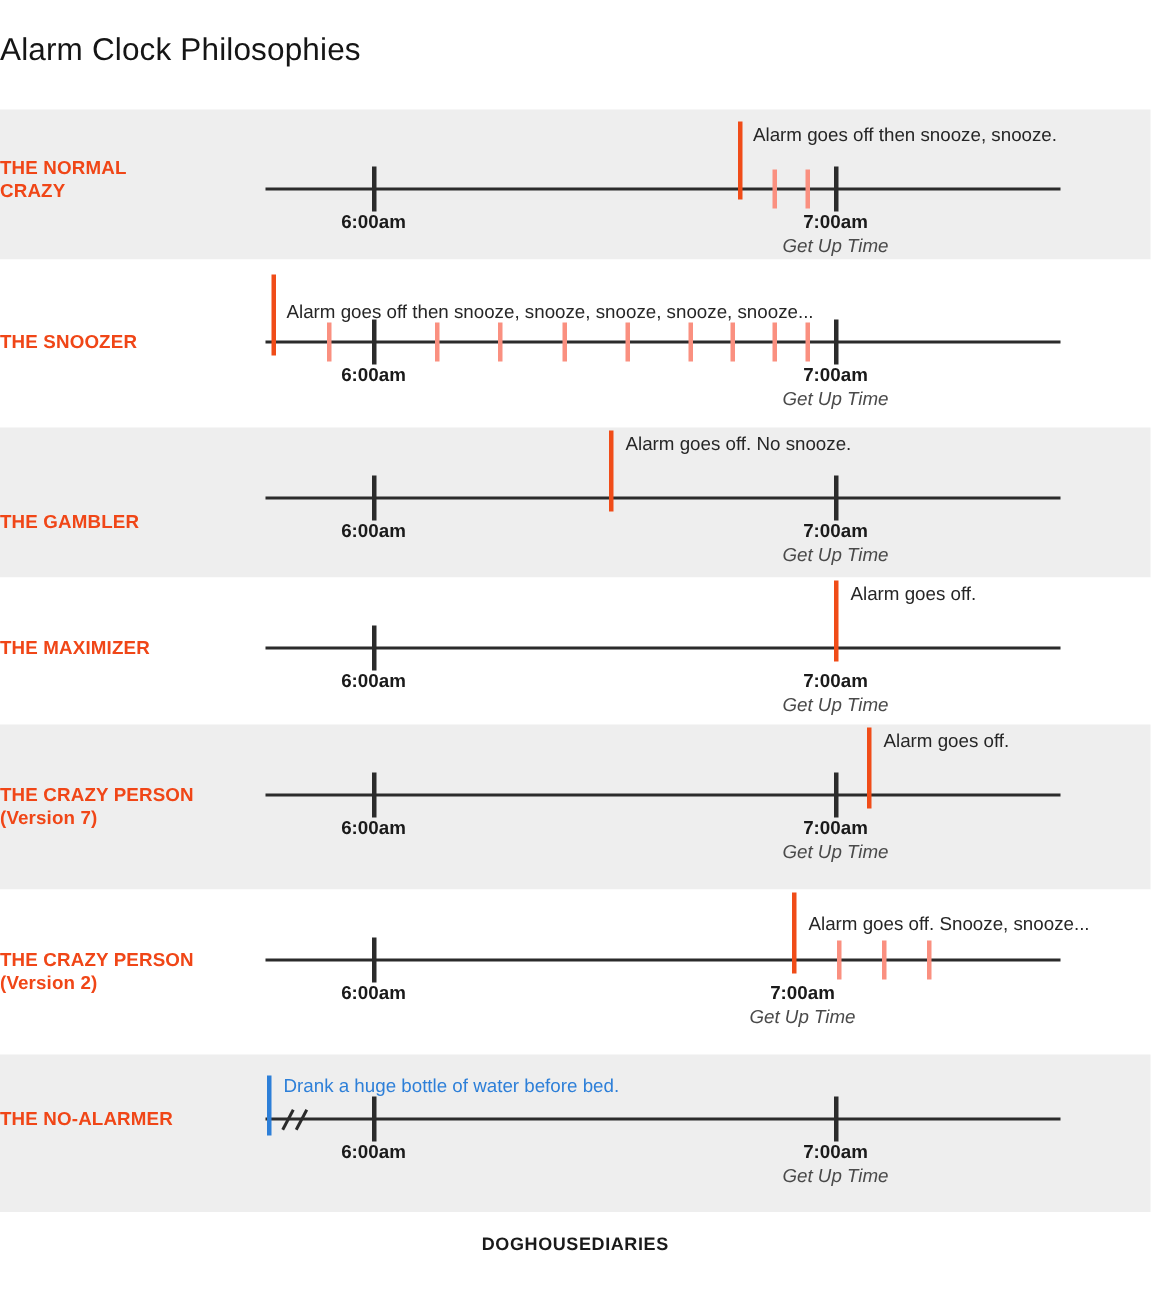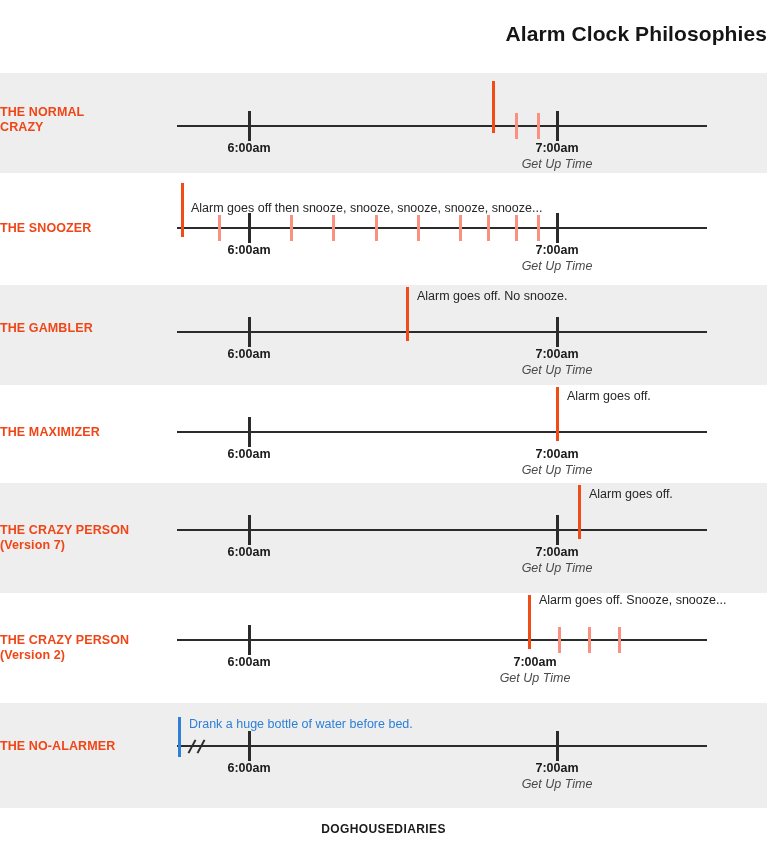--- a/index.html
+++ b/index.html
@@ -11,23 +11,23 @@
     font-family: "Liberation Sans", sans-serif;
     overflow: hidden;
     position: relative;
   }
 
   
   #chart-title {
     position: absolute;
     left: 0; top: 22px;
     width: 767px;
-    text-align: right;
+    text-align: left;
     font-size: 21px;
-    font-weight: bold;
+    font-weight: normal;
     color: #151515;
     letter-spacing: 0.1px;
   }
 
   
   #rows {
     position: absolute;
     left: 0; top: 73px;
     width: 767px;
   }
@@ -148,20 +148,21 @@
       <span>THE NORMAL</span>
       <span class="sub">CRAZY</span>
     </div>
     <div class="timeline">
       <div class="axis" style="top:52px"></div>
       <div class="tick" style="left:71px; top:38px; height:30px"></div>
       <div class="tick" style="left:379px; top:38px; height:30px"></div>
       <div class="alarm-line" style="left:315px; top:8px; height:52px"></div>
       <div class="snooze-tick" style="left:338px; top:40px; height:26px"></div>
       <div class="snooze-tick" style="left:360px; top:40px; height:26px"></div>
+      <div class="annot" style="left:325px; top:10px">Alarm goes off then snooze, snooze.</div>
       <div class="time-label" style="left:72px; top:68px">6:00am</div>
       <div class="time-label" style="left:380px; top:68px">7:00am</div>
       <div class="getup-label" style="left:380px; top:84px">Get Up Time</div>
     </div>
   </div>
 
   <div class="row" style="height:112px">
     <div class="row-label" style="top:48px">
       <span>THE SNOOZER</span>
       <span class="sub"></span>
@@ -181,21 +182,21 @@
       <div class="snooze-tick" style="left:338px; top:42px; height:26px"></div>
       <div class="snooze-tick" style="left:360px; top:42px; height:26px"></div>
       <div class="annot" style="left:14px; top:28px">Alarm goes off then snooze, snooze, snooze, snooze, snooze...</div>
       <div class="time-label" style="left:72px; top:70px">6:00am</div>
       <div class="time-label" style="left:380px; top:70px">7:00am</div>
       <div class="getup-label" style="left:380px; top:86px">Get Up Time</div>
     </div>
   </div>
 
   <div class="row shaded" style="height:100px">
-    <div class="row-label" style="top:36px">
+    <div class="row-label" style="top:56px">
       <span>THE GAMBLER</span>
       <span class="sub"></span>
     </div>
     <div class="timeline">
       <div class="axis" style="top:46px"></div>
       <div class="tick" style="left:71px; top:32px; height:30px"></div>
       <div class="tick" style="left:379px; top:32px; height:30px"></div>
       <div class="alarm-line" style="left:229px; top:2px; height:54px"></div>
       <div class="annot" style="left:240px; top:4px">Alarm goes off. No snooze.</div>
       <div class="time-label" style="left:72px; top:62px">6:00am</div>
@@ -242,21 +243,21 @@
       <span>THE CRAZY PERSON</span>
       <span class="sub">(Version 2)</span>
     </div>
     <div class="timeline">
       <div class="axis" style="top:46px"></div>
       <div class="tick" style="left:71px; top:32px; height:30px"></div>
       <div class="alarm-line" style="left:351px; top:2px; height:54px"></div>
       <div class="snooze-tick" style="left:381px; top:34px; height:26px"></div>
       <div class="snooze-tick" style="left:411px; top:34px; height:26px"></div>
       <div class="snooze-tick" style="left:441px; top:34px; height:26px"></div>
-      <div class="annot" style="left:362px; top:0">Alarm goes off. Snooze, snooze...</div>
+      <div class="annot" style="left:362px; top:16px">Alarm goes off. Snooze, snooze...</div>
       <div class="time-label" style="left:72px; top:62px">6:00am</div>
       <div class="time-label" style="left:358px; top:62px">7:00am</div>
       <div class="getup-label" style="left:358px; top:78px">Get Up Time</div>
     </div>
   </div>
 
   <div class="row shaded" style="height:105px">
     <div class="row-label" style="top:36px">
       <span>THE NO-ALARMER</span>
       <span class="sub"></span>

